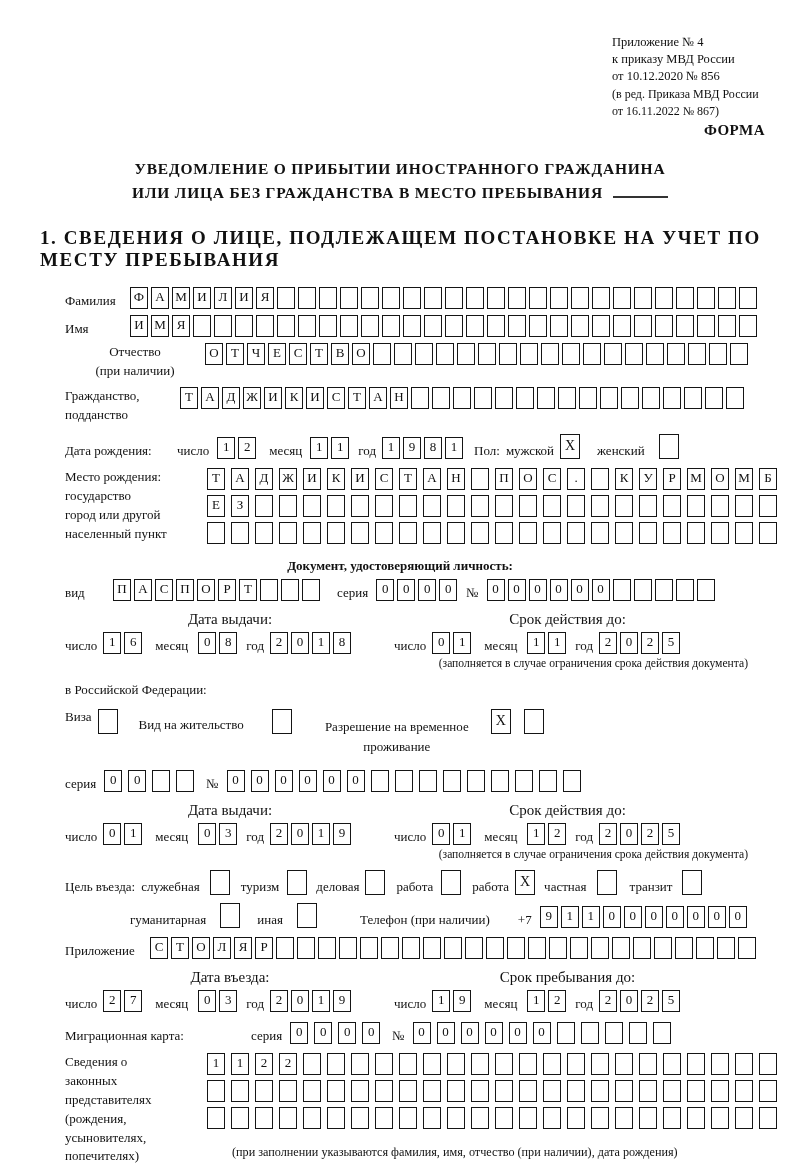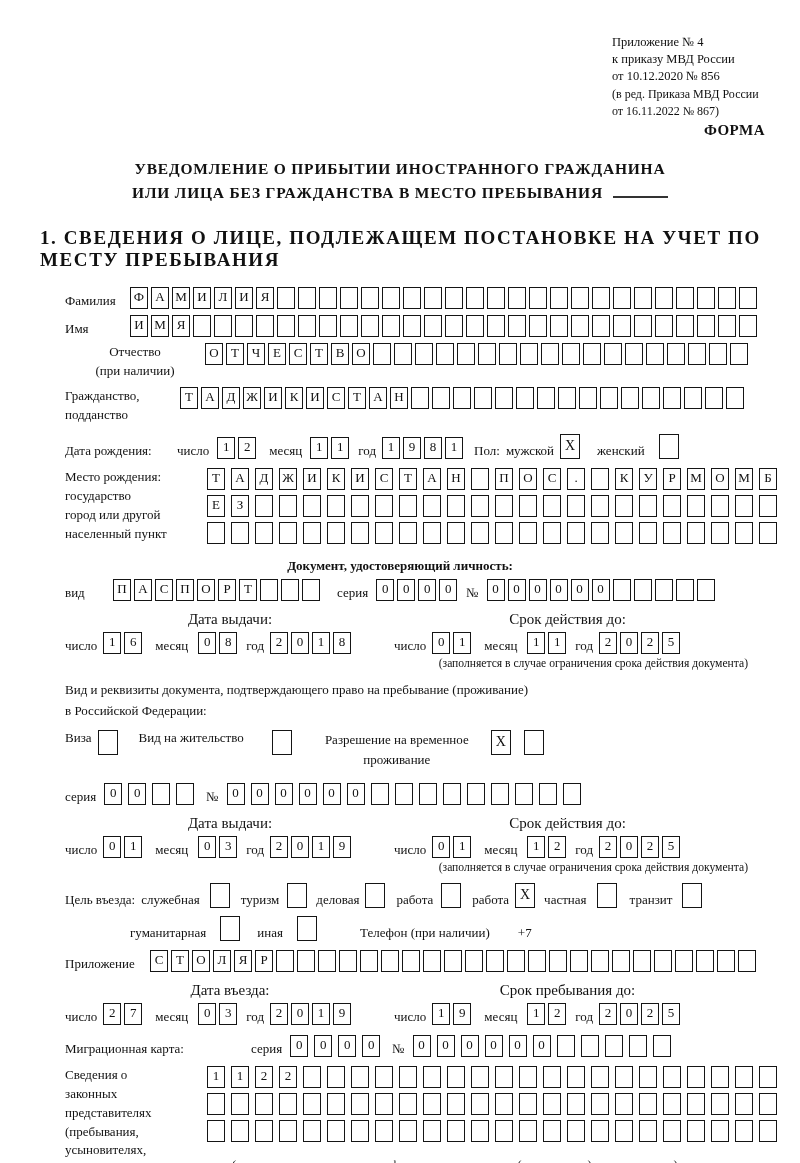--- a/index.html
+++ b/index.html
@@ -22,21 +22,21 @@
   .cbx{width:20px;height:25px;line-height:21px;font-size:14px;}
   .stack .cells{display:block;margin-bottom:5px;}
   .date-hdrs{display:flex;margin-left:65px;margin-top:10px;font-size:15px;}
   .date-hdrs .dh1{width:330px;text-align:center;}
   .date-hdrs .dh2{width:345px;text-align:center;}
   .note{margin-top:3px;text-align:right;margin-right:52px;font-size:11.6px;}
   .intro{margin-left:65px;margin-top:10px;font-size:13px;line-height:1.6;}
   .doc-hdr{margin-left:65px;margin-top:9px;text-align:center;width:670px;font-weight:bold;font-size:13px;}
   .opt-lbl{display:inline-block;text-align:center;line-height:1.5;}
   .rep-note{margin-left:25px;margin-top:16px;font-size:12.2px;}
-  .ml6{margin-left:6px;} .ml8{margin-left:8px;} .ml10{margin-left:10px;} .ml14{margin-left:14px;} .ml18{margin-left:18px;} .ml28{margin-left:28px;} .ml40{margin-left:40px;} .mr8{margin-right:8px;}
+  .ml6{margin-left:6px;} .ml8{margin-left:8px;} .ml10{margin-left:10px;} .ml14{margin-left:14px;} .ml18{margin-left:18px;margin-top:8px;} .ml28{margin-left:28px;} .ml40{margin-left:40px;} .mr8{margin-right:8px;}
 </style>
 </head>
 <body>
 
 <div class="page">
 
   <div class="hdr">
     <div>Приложение № 4</div>
     <div>к приказу МВД России</div>
     <div>от 10.12.2020 № 856</div>
@@ -135,21 +135,20 @@
     <span class="lbl ml40">число</span>
     <span class="cells ml6"><span class="cell">0</span><span class="cell">1</span></span>
     <span class="lbl ml10">месяц</span>
     <span class="cells ml10"><span class="cell">1</span><span class="cell">1</span></span>
     <span class="lbl ml6">год</span>
     <span class="cells ml6"><span class="cell">2</span><span class="cell">0</span><span class="cell">2</span><span class="cell">5</span></span>
   </div>
   <div class="note">(заполняется в случае ограничения срока действия документа)</div>
 
   <div class="intro">
-    <div>Вид и реквизиты документа, подтверждающего право на пребывание (проживание)</div>
     <div>в Российской Федерации:</div>
   </div>
 
   <div class="row top" style="margin-top:8px;">
     <span class="lbl">Виза</span>
     <span class="cell cbx ml6"></span>
     <span class="lbl ml18">Вид на жительство</span>
     <span class="cell cbx ml28"></span>
     <span class="opt-lbl ml18" style="width:168px;">Разрешение на временное проживание</span>
     <span class="cell cbx ml10">X</span>
@@ -201,20 +200,21 @@
     <span class="cell cbx ml10"></span>
   </div>
 
   <div class="row" style="margin-top:8px;">
     <span class="lbl" style="margin-left:65px;">гуманитарная</span>
     <span class="cell cbx ml14"></span>
     <span class="lbl ml14">иная</span>
     <span class="cell cbx ml14"></span>
     <span class="lbl" style="margin-left:40px;">Телефон (при наличии)</span>
     <span class="lbl ml28">+7</span>
+    <span class="cells ml8"><span class="cell">9</span><span class="cell">1</span><span class="cell">1</span><span class="cell">0</span><span class="cell">0</span><span class="cell">0</span><span class="cell">0</span><span class="cell">0</span><span class="cell">0</span><span class="cell">0</span></span>
   </div>
 
   <div class="row" style="margin-top:9px;">
     <span class="lbl" style="width:85px;">Приложение</span>
     <span class="cells"><span class="cell">С</span><span class="cell">Т</span><span class="cell">О</span><span class="cell">Л</span><span class="cell">Я</span><span class="cell">Р</span><span class="cell"></span><span class="cell"></span><span class="cell"></span><span class="cell"></span><span class="cell"></span><span class="cell"></span><span class="cell"></span><span class="cell"></span><span class="cell"></span><span class="cell"></span><span class="cell"></span><span class="cell"></span><span class="cell"></span><span class="cell"></span><span class="cell"></span><span class="cell"></span><span class="cell"></span><span class="cell"></span><span class="cell"></span><span class="cell"></span><span class="cell"></span><span class="cell"></span><span class="cell"></span></span>
   </div>
 
   <div class="date-hdrs">
     <span class="dh1">Дата въезда:</span>
     <span class="dh2">Срок пребывания до:</span>
@@ -240,21 +240,21 @@
     <span class="cells gap-lg"><span class="cell">0</span><span class="cell">0</span><span class="cell">0</span><span class="cell">0</span></span>
     <span class="lbl ml6 mr8">№</span>
     <span class="cells gap-lg"><span class="cell">0</span><span class="cell">0</span><span class="cell">0</span><span class="cell">0</span><span class="cell">0</span><span class="cell">0</span><span class="cell"></span><span class="cell"></span><span class="cell"></span><span class="cell"></span><span class="cell"></span></span>
   </div>
 
   <div class="row top stack" style="margin-top:9px;">
     <div class="lbl-block" style="width:142px;">
       <div>Сведения о</div>
       <div>законных</div>
       <div>представителях</div>
-      <div>(пребывания,</div>
+      <div>(рождения,</div>
       <div>усыновителях,</div>
       <div>попечителях)</div>
     </div>
     <div>
       <span class="cells gap-lg"><span class="cell">1</span><span class="cell">1</span><span class="cell">2</span><span class="cell">2</span><span class="cell"></span><span class="cell"></span><span class="cell"></span><span class="cell"></span><span class="cell"></span><span class="cell"></span><span class="cell"></span><span class="cell"></span><span class="cell"></span><span class="cell"></span><span class="cell"></span><span class="cell"></span><span class="cell"></span><span class="cell"></span><span class="cell"></span><span class="cell"></span><span class="cell"></span><span class="cell"></span><span class="cell"></span><span class="cell"></span></span>
       <span class="cells gap-lg"><span class="cell"></span><span class="cell"></span><span class="cell"></span><span class="cell"></span><span class="cell"></span><span class="cell"></span><span class="cell"></span><span class="cell"></span><span class="cell"></span><span class="cell"></span><span class="cell"></span><span class="cell"></span><span class="cell"></span><span class="cell"></span><span class="cell"></span><span class="cell"></span><span class="cell"></span><span class="cell"></span><span class="cell"></span><span class="cell"></span><span class="cell"></span><span class="cell"></span><span class="cell"></span><span class="cell"></span></span>
       <span class="cells gap-lg"><span class="cell"></span><span class="cell"></span><span class="cell"></span><span class="cell"></span><span class="cell"></span><span class="cell"></span><span class="cell"></span><span class="cell"></span><span class="cell"></span><span class="cell"></span><span class="cell"></span><span class="cell"></span><span class="cell"></span><span class="cell"></span><span class="cell"></span><span class="cell"></span><span class="cell"></span><span class="cell"></span><span class="cell"></span><span class="cell"></span><span class="cell"></span><span class="cell"></span><span class="cell"></span><span class="cell"></span></span>
       <div class="rep-note">(при заполнении указываются фамилия, имя, отчество (при наличии), дата рождения)</div>
     </div>
   </div>

